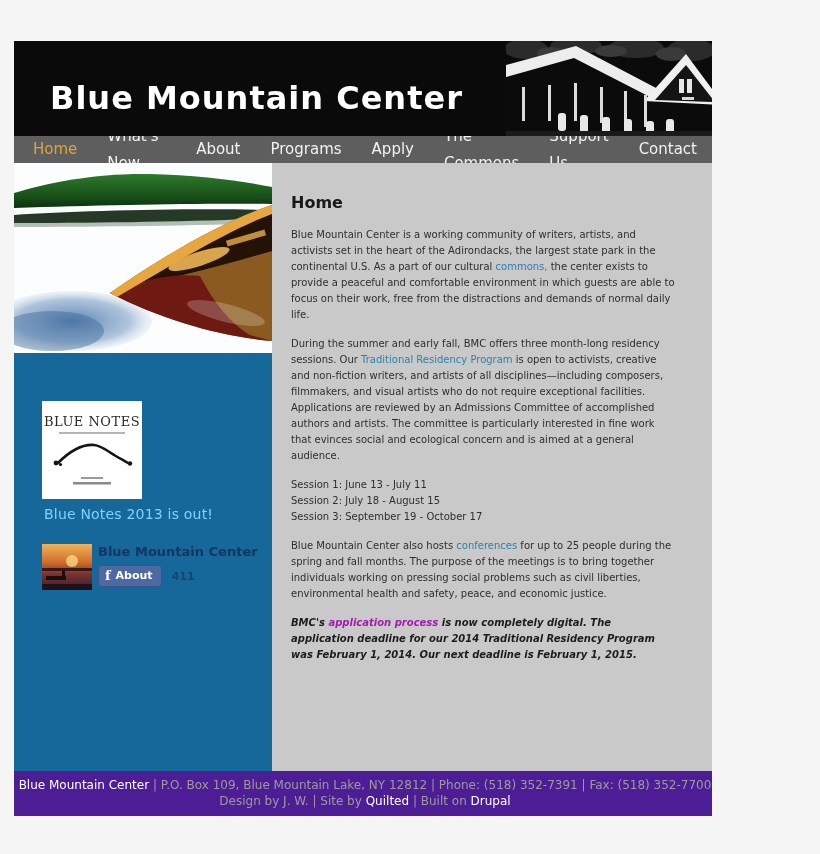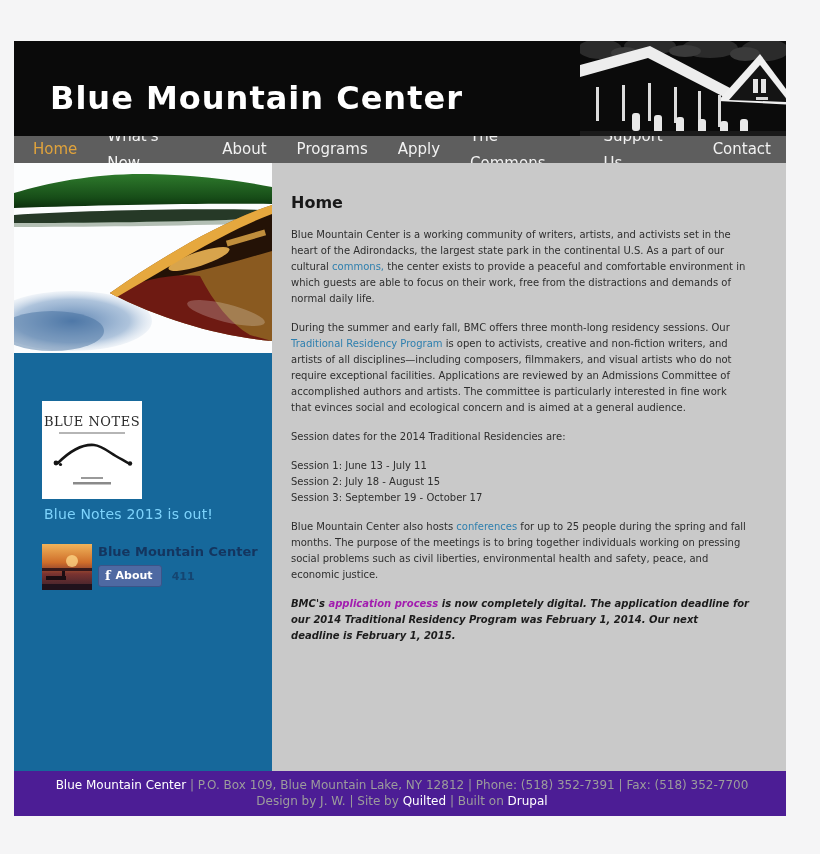--- a/index.html
+++ b/index.html
@@ -2,21 +2,21 @@
 <html><head>
 <meta charset="utf-8">
 <style>
   * { box-sizing: border-box; margin: 0; padding: 0; }
   html, body {
     width: 820px; height: 854px;
     background: #f5f5f6;
     font-family: "DejaVu Sans", "Liberation Sans", sans-serif;
     overflow: hidden;
   }
-  .page { width: 772px; margin: 41px 0 0 14px; }
+  .page { width: 698px; margin: 41px 0 0 14px; }
 
   
   .header {
     position: relative; height: 95px; background: #0a0a0a; overflow: hidden;
   }
   .site-title {
     color: #ffffff; font-size: 32px; font-weight: bold;
     letter-spacing: 1px; padding: 39px 0 0 36px; line-height: 36px;
     cursor: pointer;
   }
@@ -225,21 +225,20 @@
       </div>
     </div>
 
     <div class="main">
       <h2>Home</h2>
 
       <p><span>Blue Mountain Center is a working community of writers, artists, and activists set in the heart of the Adirondacks, the largest state park in the continental U.S. As a part of our cultural </span><a>commons,</a><span> the center exists to provide a peaceful and comfortable environment in which guests are able to focus on their work, free from the distractions and demands of normal daily life.</span></p>
 
       <p><span>During the summer and early fall, BMC offers three month-long residency sessions. Our </span><a>Traditional Residency Program</a><span> is open to activists, creative and non-fiction writers, and artists of all disciplines—including composers, filmmakers, and visual artists who do not require exceptional facilities. Applications are reviewed by an Admissions Committee of accomplished authors and artists. The committee is particularly interested in fine work that evinces social and ecological concern and is aimed at a general audience.</span></p>
 
-      <p>Session dates for the 2014 Traditional Residencies are:</p>
 
       <p><span>Session 1: June 13 - July 11</span><br><span>Session 2: July 18 - August 15</span><br><span>Session 3: September 19 - October 17</span></p>
 
       <p><span>Blue Mountain Center also hosts </span><a>conferences</a><span> for up to 25 people during the spring and fall months. The purpose of the meetings is to bring together individuals working on pressing social problems such as civil liberties, environmental health and safety, peace, and economic justice.</span></p>
 
       <p class="emph"><span>BMC's </span><a>application process</a><span> is now completely digital. The application deadline for our 2014 Traditional Residency Program was February 1, 2014. Our next deadline is February 1, 2015.</span></p>
     </div>
   </div>
 
   <div class="footer">

